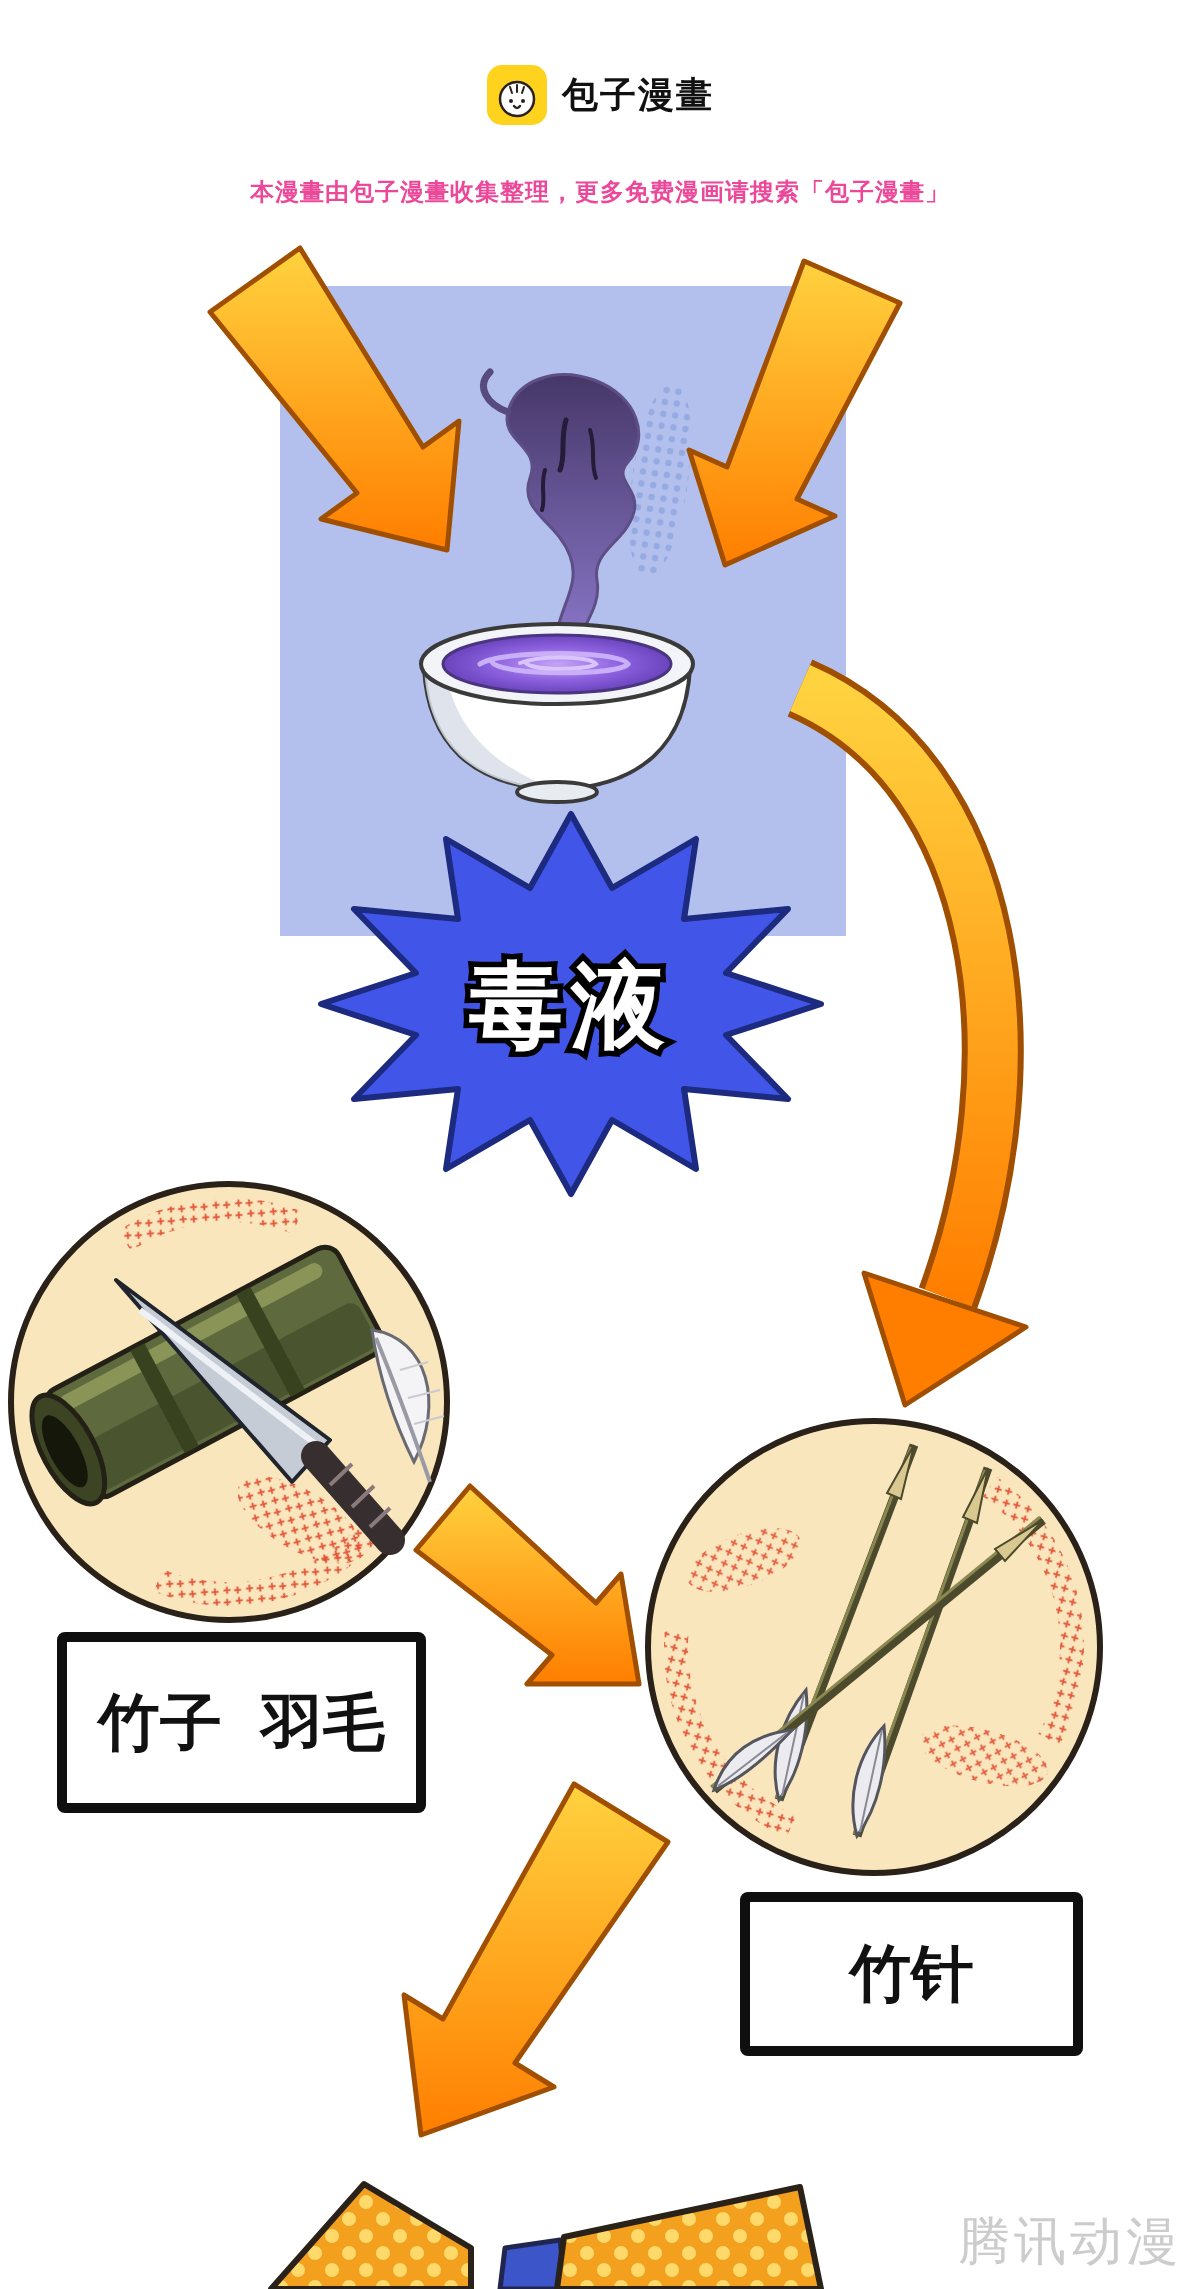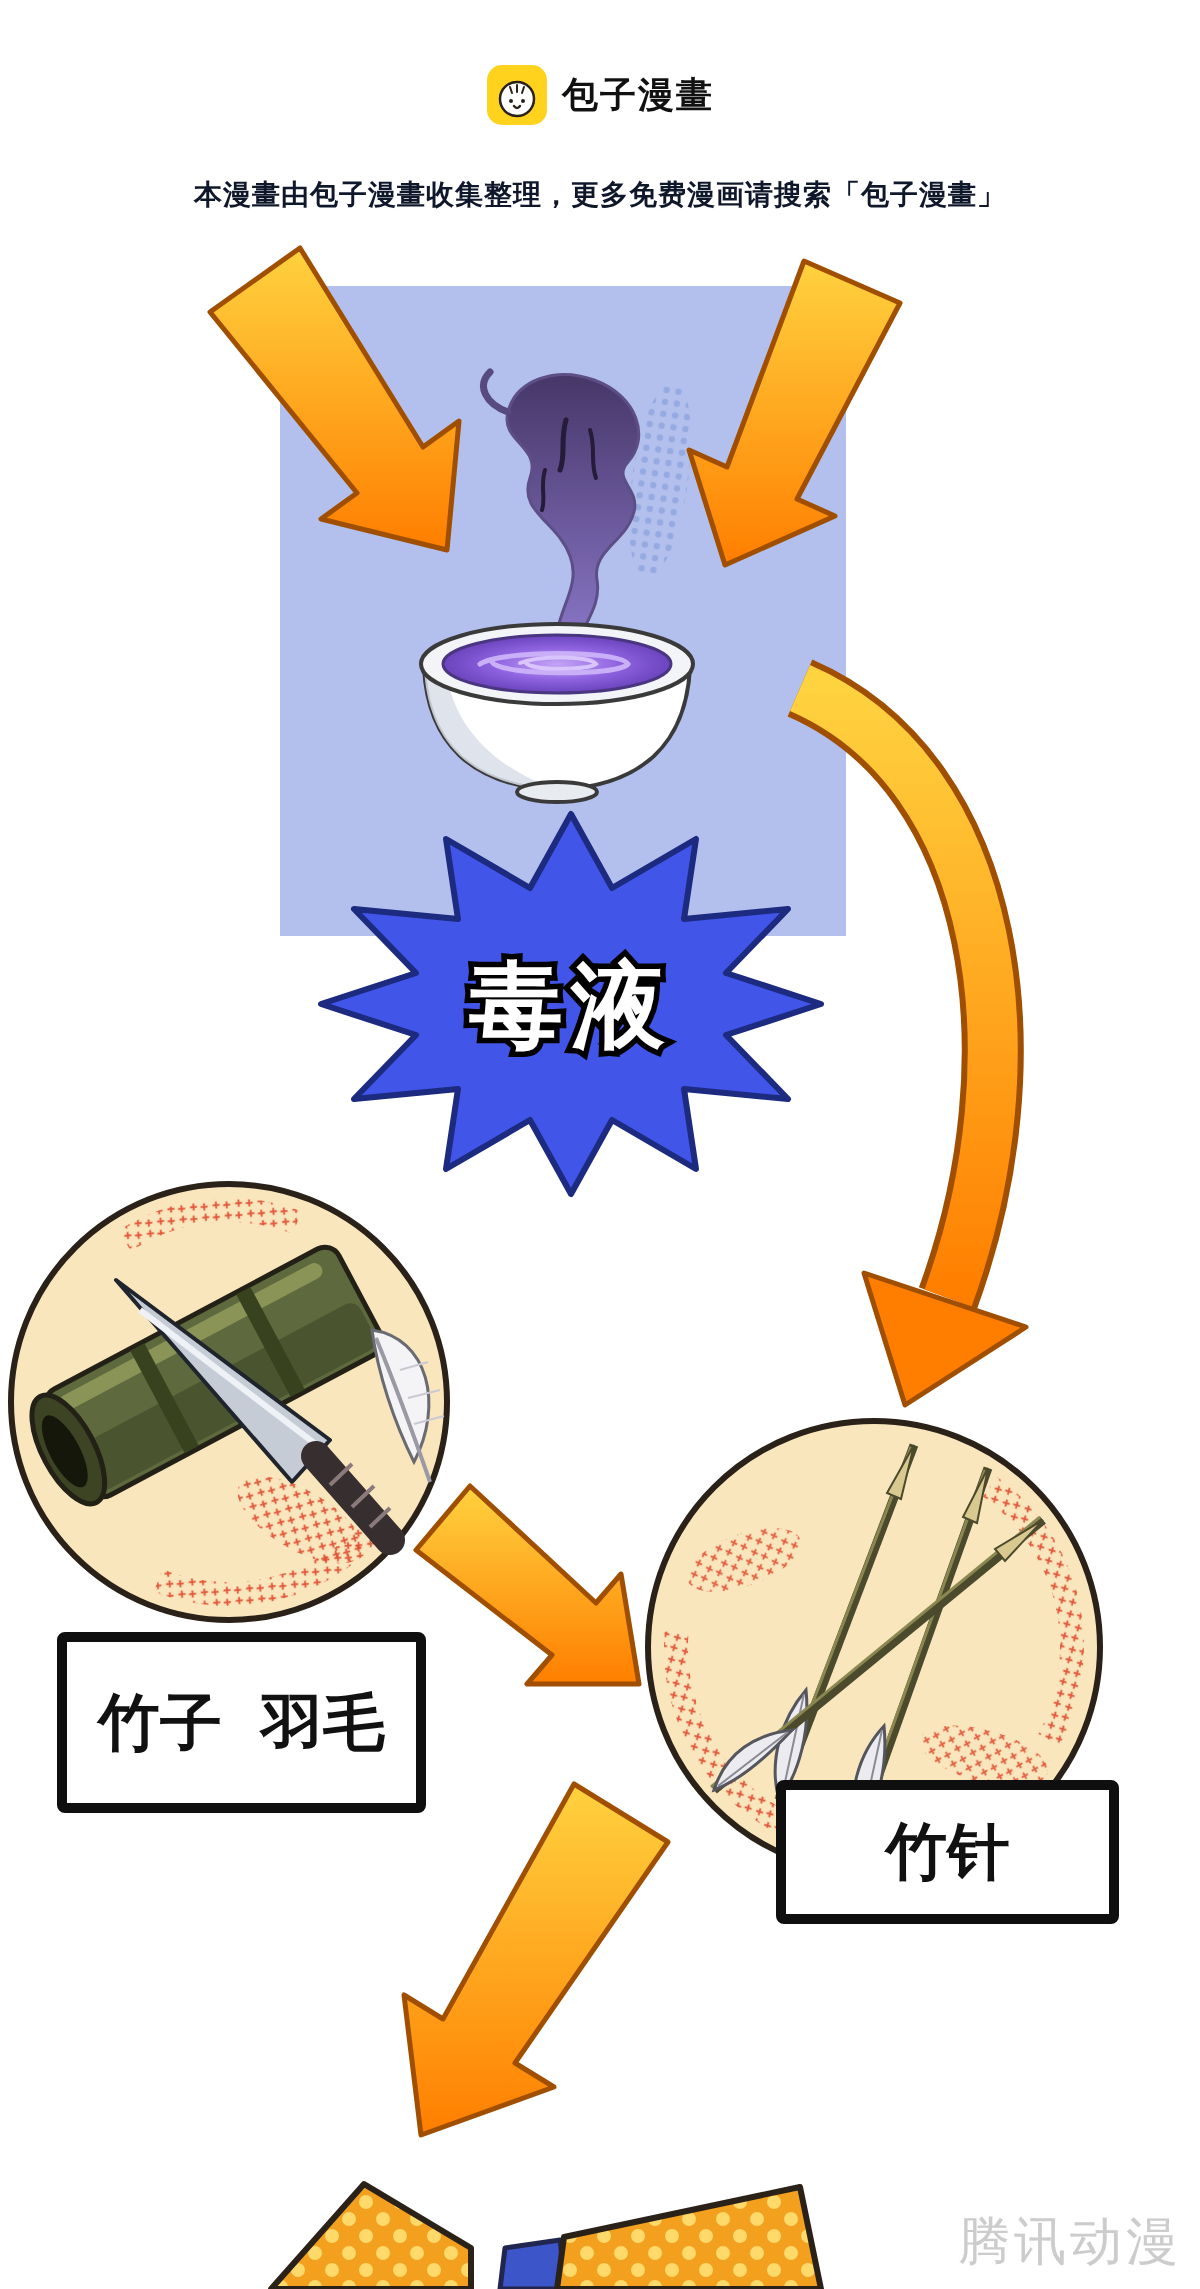--- a/index.html
+++ b/index.html
@@ -1,24 +1,24 @@
 <!DOCTYPE html>
 <html><head>
 <meta charset="utf-8">
 <style>
   html,body{margin:0;padding:0;background:#fff;}
   body{font-family:"Liberation Sans","DejaVu Sans",sans-serif;}
   #page{position:relative;width:1200px;height:2289px;margin:0 auto;background:#fff;overflow:hidden;}
   .brand-row{position:absolute;top:64px;left:0;right:0;display:flex;justify-content:center;align-items:center;gap:14px;}
   .brand-text{font-size:36px;font-weight:700;color:#111;letter-spacing:2px;}
-  .disclaimer{position:absolute;top:176px;left:0;right:0;text-align:center;font-size:28px;font-weight:600;color:#0f172a;white-space:nowrap;letter-spacing:1px;}
+  .disclaimer{position:absolute;top:176px;left:0;right:0;text-align:center;font-size:24px;font-weight:600;color:#ec4899;white-space:nowrap;letter-spacing:1px;}
   .artwork{position:absolute;left:0;top:0;width:1200px;height:2289px;}
   .label-box{position:absolute;background:#fff;border:10px solid #0f0f0f;border-radius:8px;display:flex;align-items:center;justify-content:center;font-weight:700;color:#111;box-sizing:border-box;word-spacing:22px;}
   .label-materials{left:57px;top:1632px;width:369px;height:181px;font-size:62px;}
-  .label-needle{left:740px;top:1780px;width:343px;height:144px;font-size:62px;margin-left:36px;}
+  .label-needle{left:740px;top:1892px;width:343px;height:164px;font-size:62px;}
   .watermark{position:absolute;right:18px;bottom:12px;font-size:52px;font-weight:400;color:rgba(195,195,195,0.85);letter-spacing:4px;}
 </style>
 </head>
 <body>
 
 <div id="page">
 
   <div class="brand-row">
     <svg width="62" height="62" viewBox="0 0 62 62">
       <rect x="1" y="1" width="60" height="60" rx="15" fill="#ffd21e"></rect>

